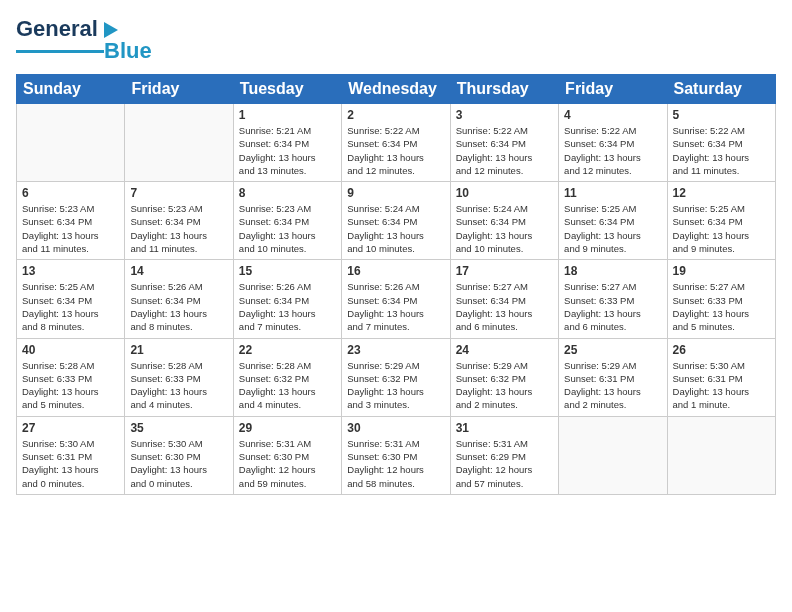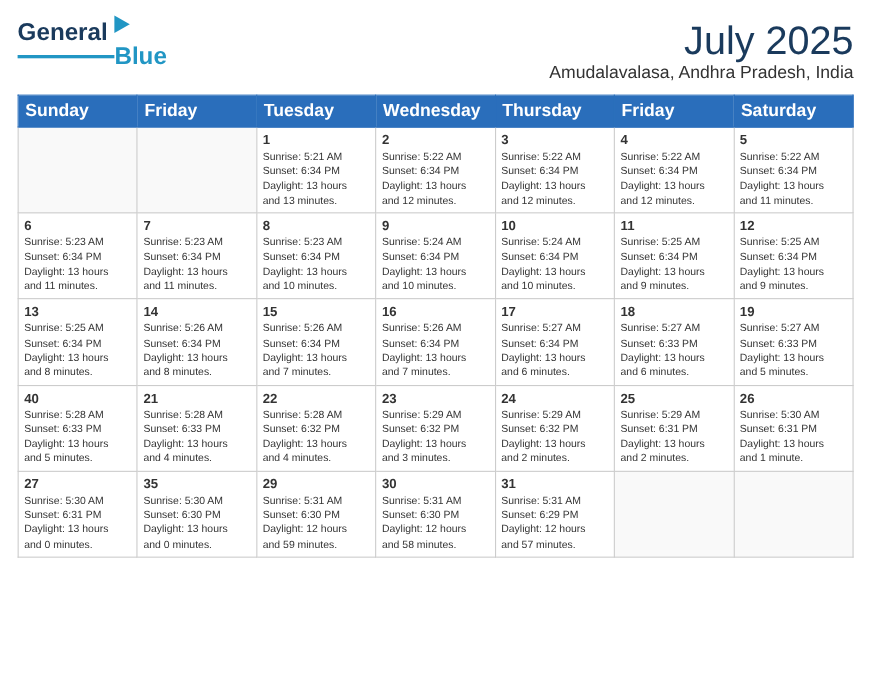--- a/index.html
+++ b/index.html
@@ -68,34 +68,30 @@
     }
     .empty-cell {
       background: #f9f9f9;
     }
   </style>
 </head>
 <body>
 
 <div class="header">
   <div class="logo">
-    <div style="display:flex;align-items:flex-start;">
+    <div style="display:flex;align-items:flex-end;">
       <span style="font-size:22px;font-weight:bold;color:#1a3a5c;">General</span>
       <svg width="22" height="22" viewBox="0 0 22 22" style="margin-left:2px;margin-top:-4px;">
         <polygon points="4,18 18,10 4,2" fill="#2196c4"></polygon>
       </svg>
     </div>
     <div style="display:flex;align-items:center;margin-top:-4px;">
       <div style="width:88px;height:3px;background:#2196c4;"></div>
       <span style="font-size:22px;font-weight:bold;color:#2196c4;margin-left:0;">Blue</span>
     </div>
-  </div>
-  <div class="title-block">
-    <div class="month-year">July 2025</div>
-    <div class="location">Amudalavalasa, Andhra Pradesh, India</div>
   </div>
 </div>
 
 <table class="calendar">
   <thead>
     <tr>
     <th>Sunday</th>
         <th>Friday</th>
         <th>Tuesday</th>
         <th>Wednesday</th>

